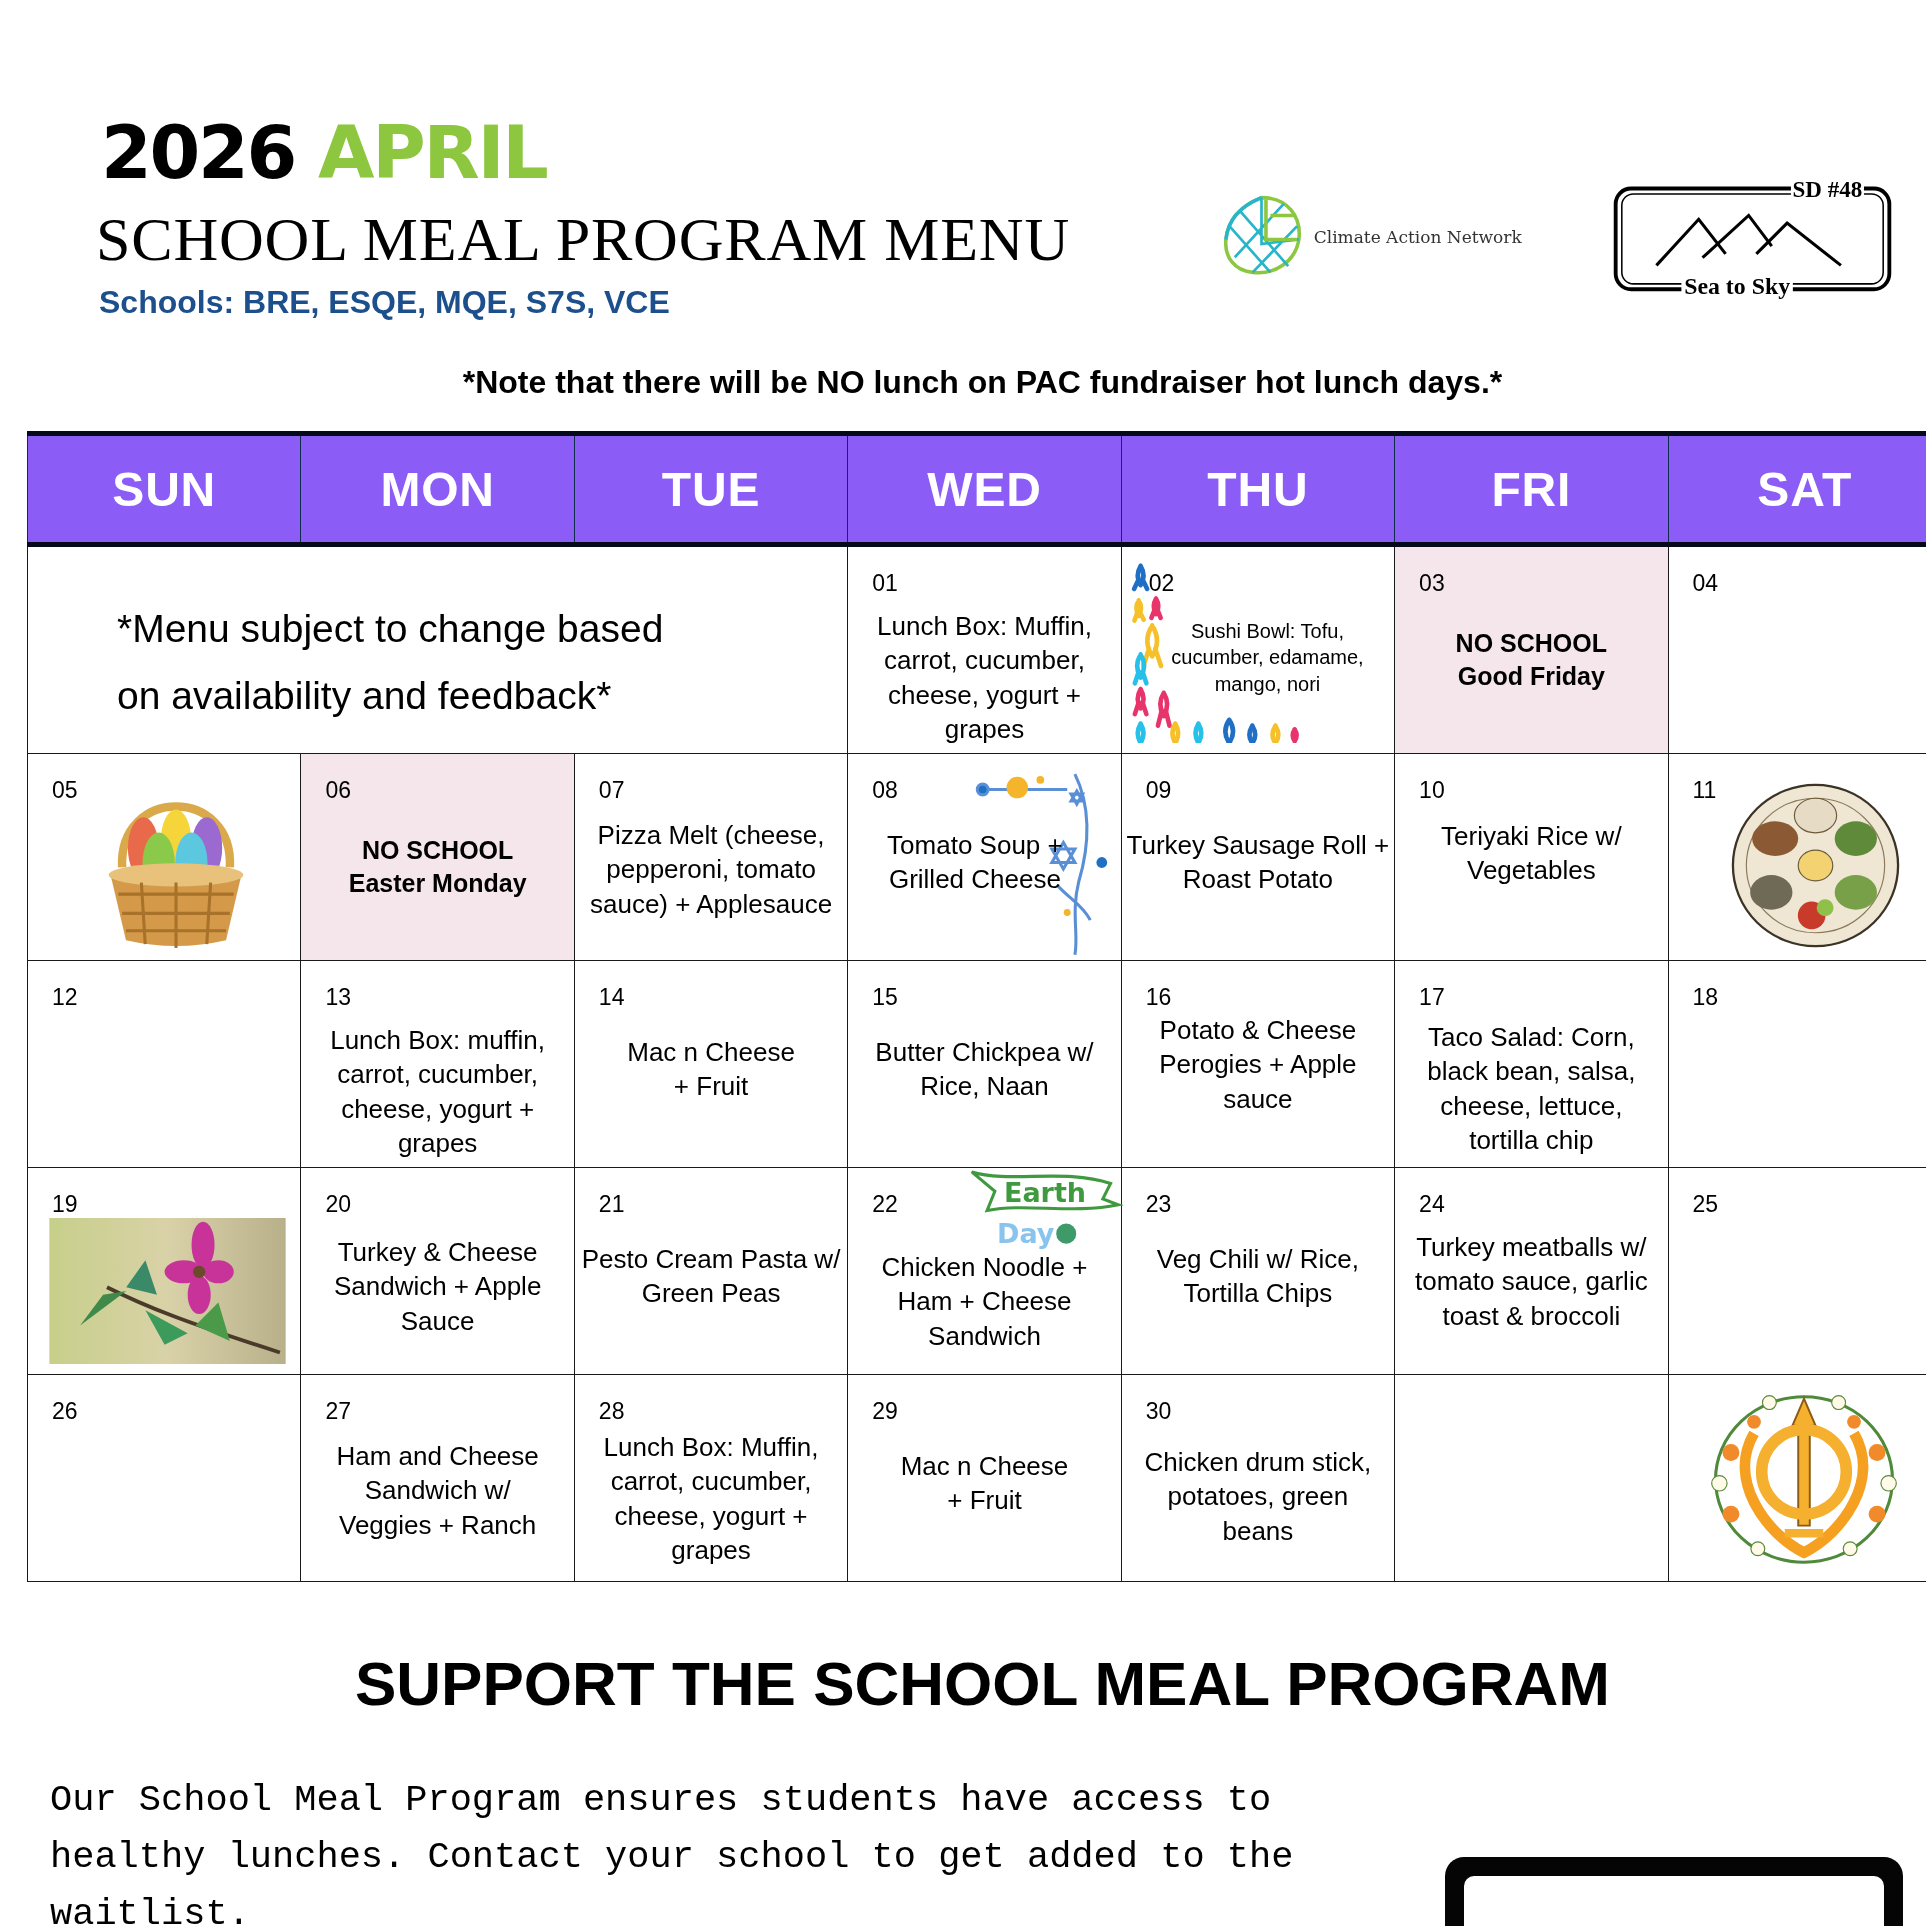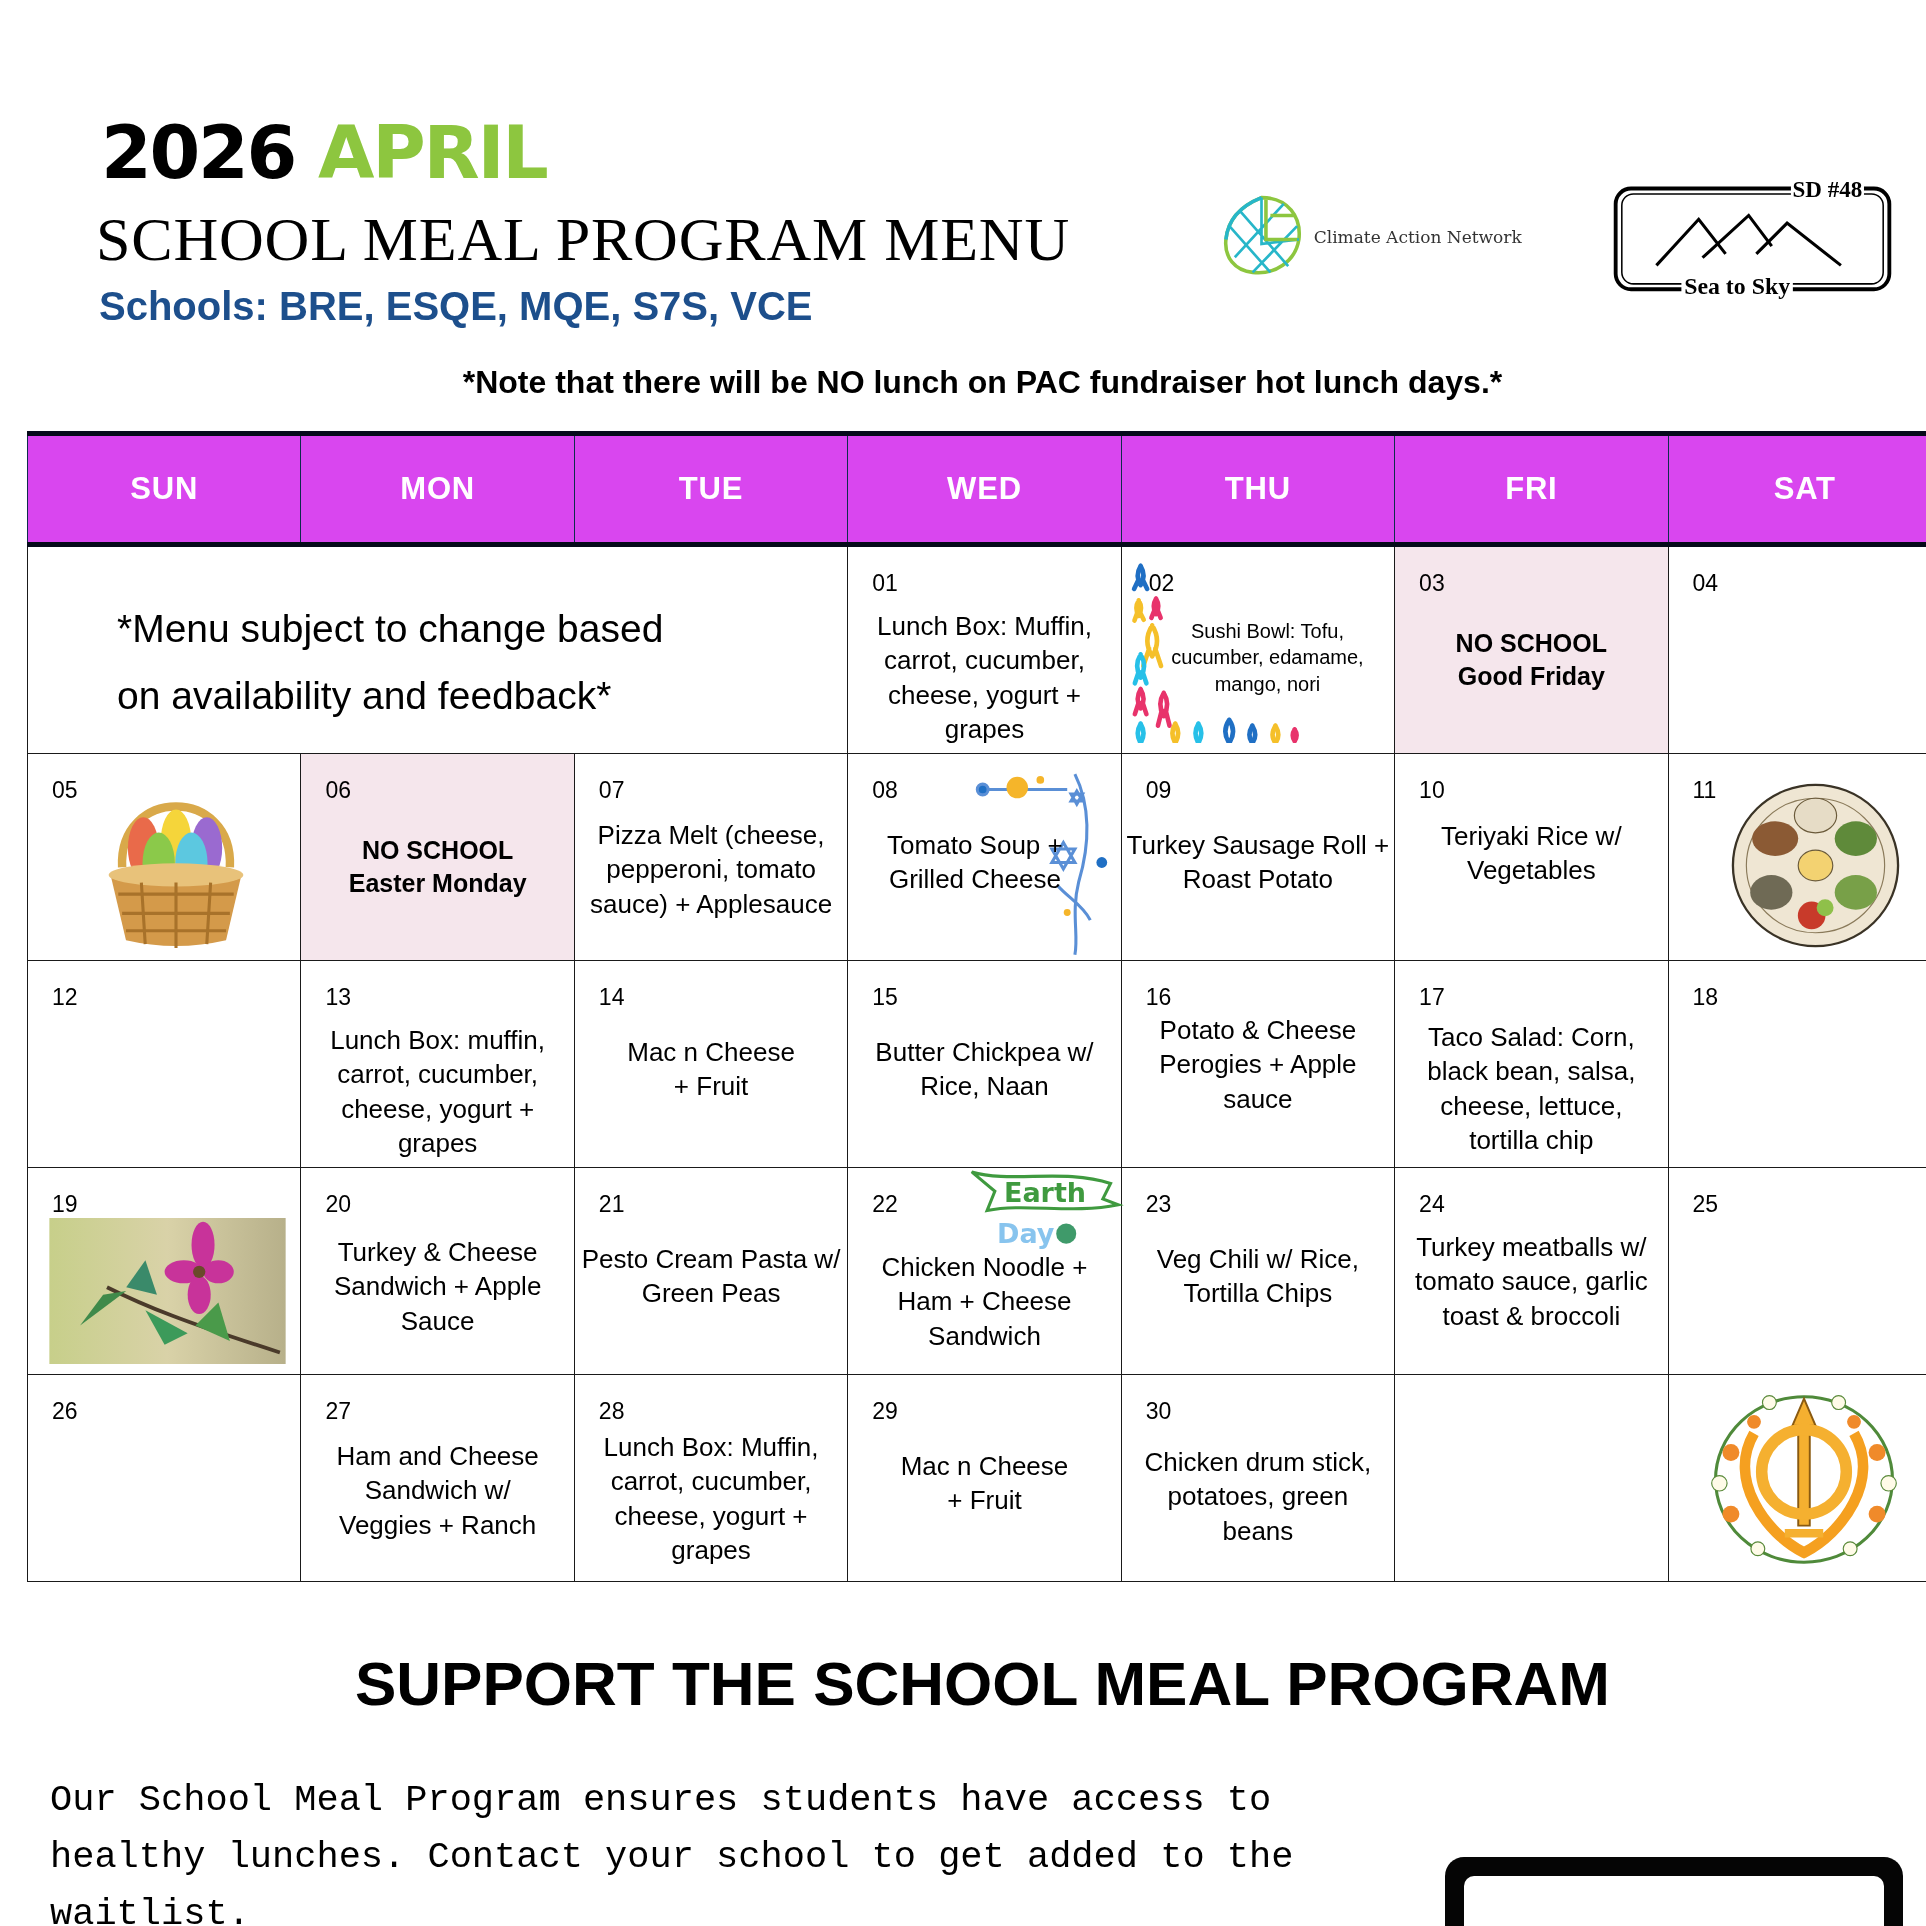--- a/index.html
+++ b/index.html
@@ -6,37 +6,37 @@
   body { width: 1965px; height: 2542px; position: relative; overflow: hidden;
          font-family: "Liberation Sans", "DejaVu Sans", sans-serif; color: #000; }
   .abs { position: absolute; }
 
   
   .title-year { left: 101px; top: 116px; font-size: 73px; font-weight: 700; letter-spacing: -2.3px;
                 font-family: "DejaVu Sans", sans-serif; line-height: 1; }
   .title-year .month { color: #8dc63f; }
   .title-main { left: 96px; top: 208px; font-size: 62px; font-weight: 400; letter-spacing: 0.8px;
                 font-family: Liberation Serif, serif; line-height: 1; }
-  .title-schools { left: 99px; top: 286px; font-size: 40px; font-weight: 700; color: #1d4f8c;
+  .title-schools { left: 99px; top: 286px; font-size: 32px; font-weight: 700; color: #1d4f8c;
                    font-family: "Liberation Sans", sans-serif; line-height: 1; }
   .top-note { left: 0; width: 1965px; top: 366px; text-align: center; font-size: 32px; font-weight: 700;
               font-family: "Liberation Sans", sans-serif; line-height: 1; }
 
   
   .logo-can { left: 1217px; top: 189px; width: 347px; height: 92px; display: flex; align-items: center; }
   .logo-can svg { width: 89px; height: 92px; flex: 0 0 auto; }
   .logo-can .txt { margin-left: 7.7px; }
   .logo-can .name { font-size: 34px; font-weight: 700; font-family: "DejaVu Sans", sans-serif; line-height: 1; letter-spacing: -0.4px; }
   .logo-can .sub { font-size: 17px; font-family: "DejaVu Serif", serif; color: #333; margin-top: 4.6px; }
 
   .logo-sd { left: 1610px; top: 177px; width: 285px; height: 123px; }
 
   
   .cal { left: 27px; top: 431px; width: 1915px; border-collapse: collapse; table-layout: fixed; }
-  .cal th { background: #d946ef; color: #fff; font-size: 31px; font-weight: 700; height: 104px;
+  .cal th { background: #8b5cf6; color: #fff; font-size: 48px; font-weight: 700; height: 104px;
             border-left: 1.2px solid #0f2c4d; border-right: 1.2px solid #0f2c4d;
             border-top: 5.4px solid #050a1a; border-bottom: 5.4px solid #050a1a;
             font-family: "Liberation Sans", sans-serif; letter-spacing: 0.8px; text-align: center; }
   .cal td { border: 1.9px solid #1a1a1a; height: 206px; vertical-align: top; position: relative; padding: 0;
             font-family: "DejaVu Sans", sans-serif; }
   .cal td.pink { background: #f5e6ec; }
   .cal tr.r1 td { border-top: 5.4px solid #050a1a; }
   .day-num { position: absolute; left: 24px; top: 23px; font-size: 23px; font-family: "Liberation Sans", sans-serif; }
   .meal { position: absolute; left: 3.9px; right: 3.9px; top: 50%; transform: translateY(-42%);
           text-align: center; font-size: 26px; line-height: 1.32; font-family: "Liberation Sans", sans-serif; }

